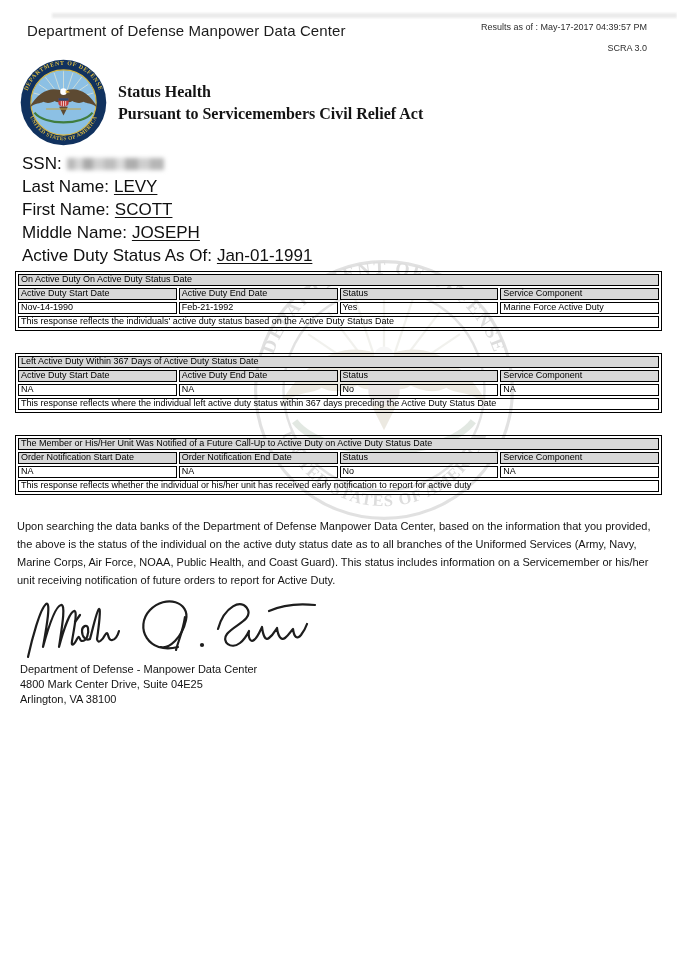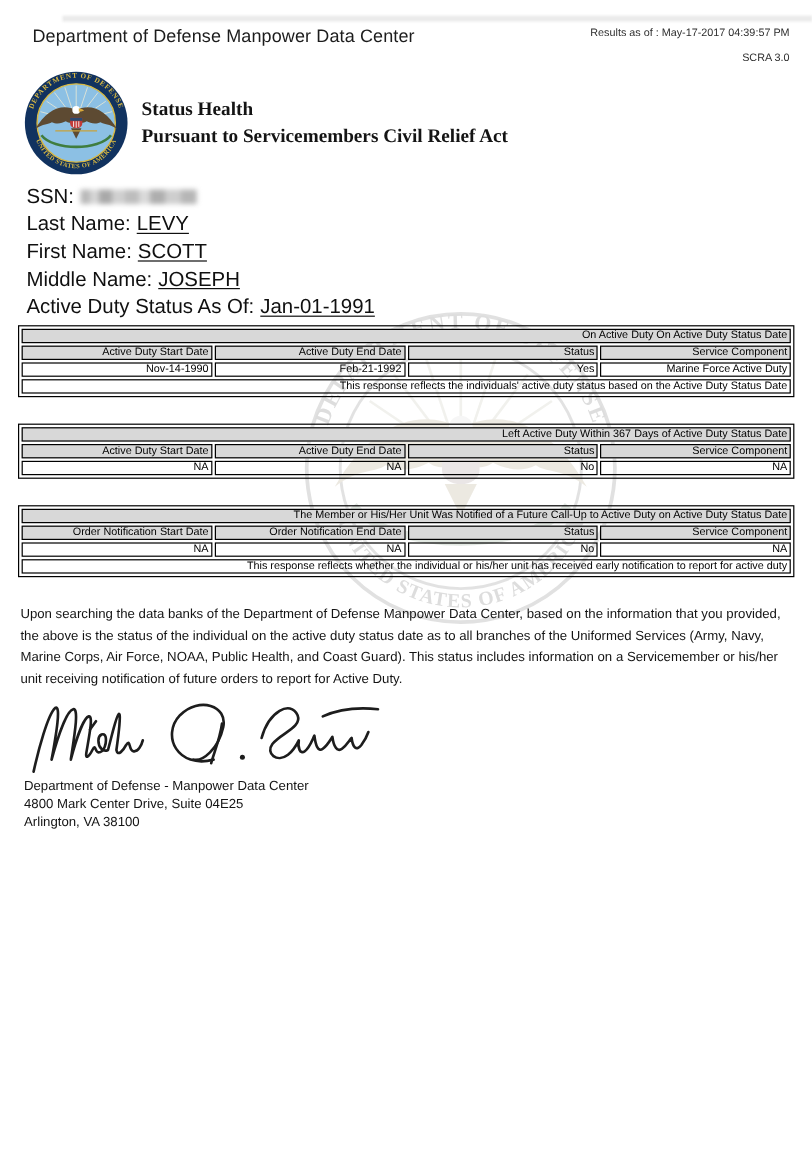--- a/index.html
+++ b/index.html
@@ -14,21 +14,21 @@
   .page { position:relative; width:677px; height:960px; }
 
   
   .top-band { position:absolute; top:13px; left:52px; right:0; height:5px; background:#ebebeb; filter:blur(1px); }
 
   
   .watermark { position:absolute; left:250px; top:256px; width:268px; height:268px; z-index:0; opacity:0.55; }
 
   .content { position:relative; z-index:1; }
 
-  .doc-header { display:flex; justify-content:space-between; align-items:flex-start; padding:22px 19px 0 27px; }
+  .doc-header { display:flex; justify-content:space-between; align-items:flex-start; padding:22px 30px 0 27px; }
   .doc-header-title { font-size:15px; color:#1c1c1c; letter-spacing:0.1px; }
   .header-right { text-align:right; font-size:9px; color:#2e2e2e; }
   .header-right .results-line { margin-bottom:11px; }
 
   .masthead { display:flex; align-items:center; margin:6px 0 0 20px; }
   .seal-svg { width:87px; height:87px; display:block; }
   .report-title { margin-left:11px; font-family:"Liberation Serif", serif; font-weight:bold; font-size:16px; line-height:22px; color:#141414; }
 
   .fields { margin:6px 0 0 22px; font-size:17px; color:#101010; }
   .field-line { height:23px; line-height:23px; white-space:nowrap; }
@@ -41,21 +41,21 @@
   }
   .blur-underline { display:inline-block; border-bottom:1px solid #5a5a5a; padding:0 3px 1px 1px; }
 
   .tables { margin:4px 15px 0 15px; }
   .scra-table {
     border:1px solid #000; padding:2px; margin-bottom:22px;
     display:flex; flex-direction:column; gap:2px; background:transparent;
   }
   .t-row { display:flex; gap:2px; }
   .t-cell {
-    border:1px solid #000; flex:1 1 0; text-align:right;
+    border:1px solid #000; flex:1 1 0; text-align:left;
     font-size:9px; line-height:9px; padding:0 2px 1px 2px; background:transparent;
     overflow:hidden; white-space:nowrap;
   }
   .t-cell.gray { background:#d8d8d8; }
   .t-cell.single { flex:1 1 100%; }
 
   .body-par { margin:11px 17px 0 17px; font-size:11px; line-height:18px; color:#141414; }
 
   .signature-wrap { margin:6px 0 0 18px; }
   .signature-svg { display:block; }
@@ -194,20 +194,23 @@
             <div class="t-cell gray">Active Duty End Date</div>
             <div class="t-cell gray">Status</div>
             <div class="t-cell gray">Service Component</div>
           </div>
           <div class="t-row">
             <div class="t-cell ">NA</div>
             <div class="t-cell ">NA</div>
             <div class="t-cell ">No</div>
             <div class="t-cell ">NA</div>
           </div>
+          <div class="t-row">
+            <div class="t-cell single">This response reflects where the individual left active duty status within 367 days preceding the Active Duty Status Date</div>
+          </div>
         </div>
         <div class="scra-table">
           <div class="t-row">
             <div class="t-cell gray single">The Member or His/Her Unit Was Notified of a Future Call-Up to Active Duty on Active Duty Status Date</div>
           </div>
           <div class="t-row">
             <div class="t-cell gray">Order Notification Start Date</div>
             <div class="t-cell gray">Order Notification End Date</div>
             <div class="t-cell gray">Status</div>
             <div class="t-cell gray">Service Component</div>

